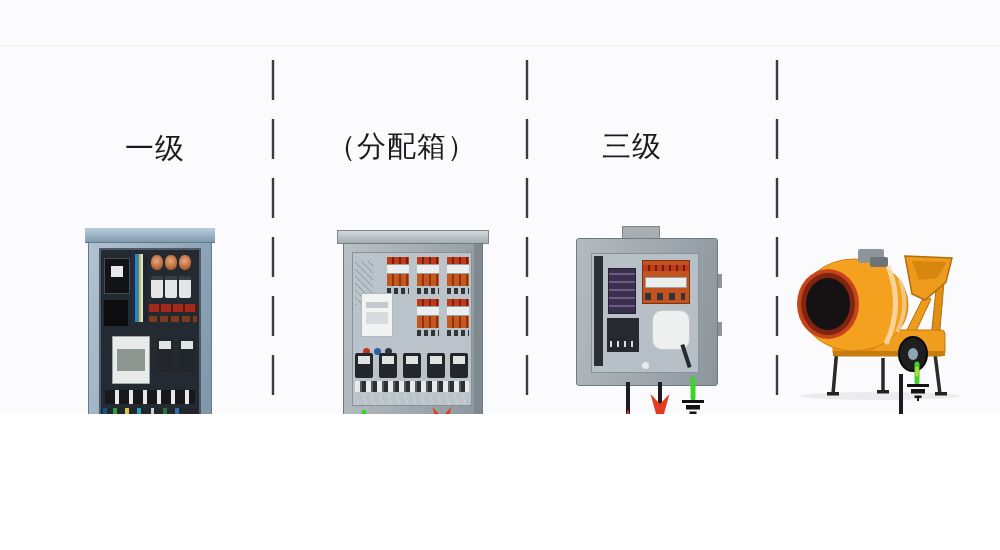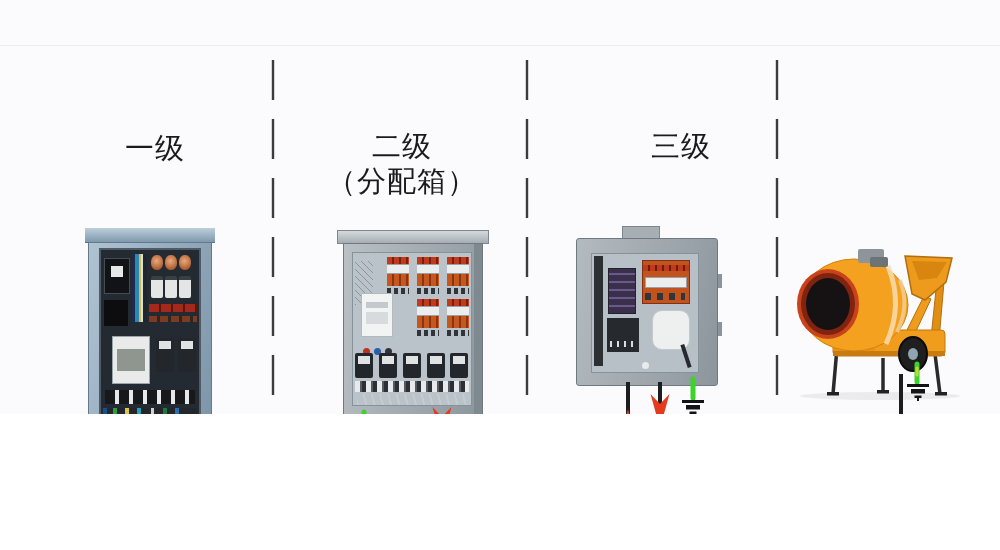--- a/index.html
+++ b/index.html
@@ -42,24 +42,23 @@
 <body>
 
 <div class="stage">
 
   <div class="hairline"></div>
 
   <div class="lvl" style="left:35px;top:131px;">
     <div>一级</div>
   </div>
   <div class="lvl" style="left:282px;top:129px;">
-    <div>二级</div>
     <div>（分配箱）</div>
   </div>
-  <div class="lvl" style="left:561px;top:129px;">
+  <div class="lvl" style="left:512px;top:129px;">
     <div>三级</div>
   </div>
 
   <div class="abs" style="left:85px;top:228px;width:130px;height:238px;">
     <div class="abs cab-cap1" style="left:0;top:0;width:130px;height:14px;"></div>
     <div class="abs cab-body1" style="left:3px;top:14px;width:122px;height:222px;">
       <div class="abs cab-int1" style="left:10px;top:5px;width:98px;height:196px;">
         <div class="abs" style="left:3px;top:8px;width:24px;height:34px;background:#121316;border:1px solid #474c52;">
           <div class="abs" style="left:6px;top:7px;width:12px;height:11px;background:#e8e8e8;"></div>
         </div>

